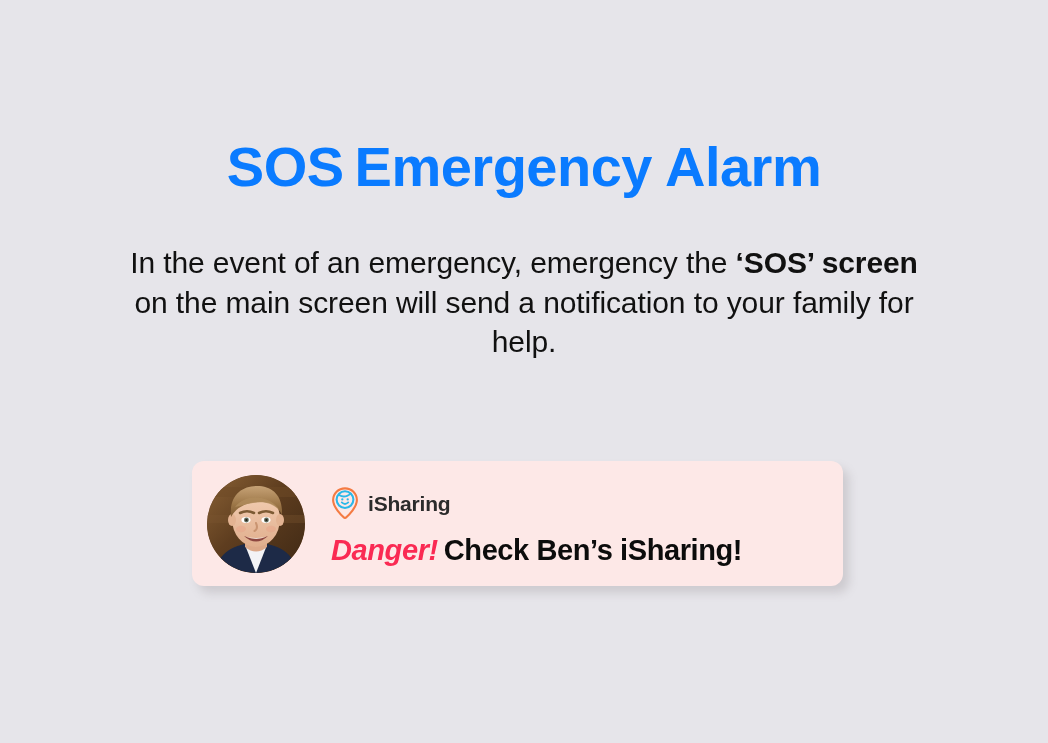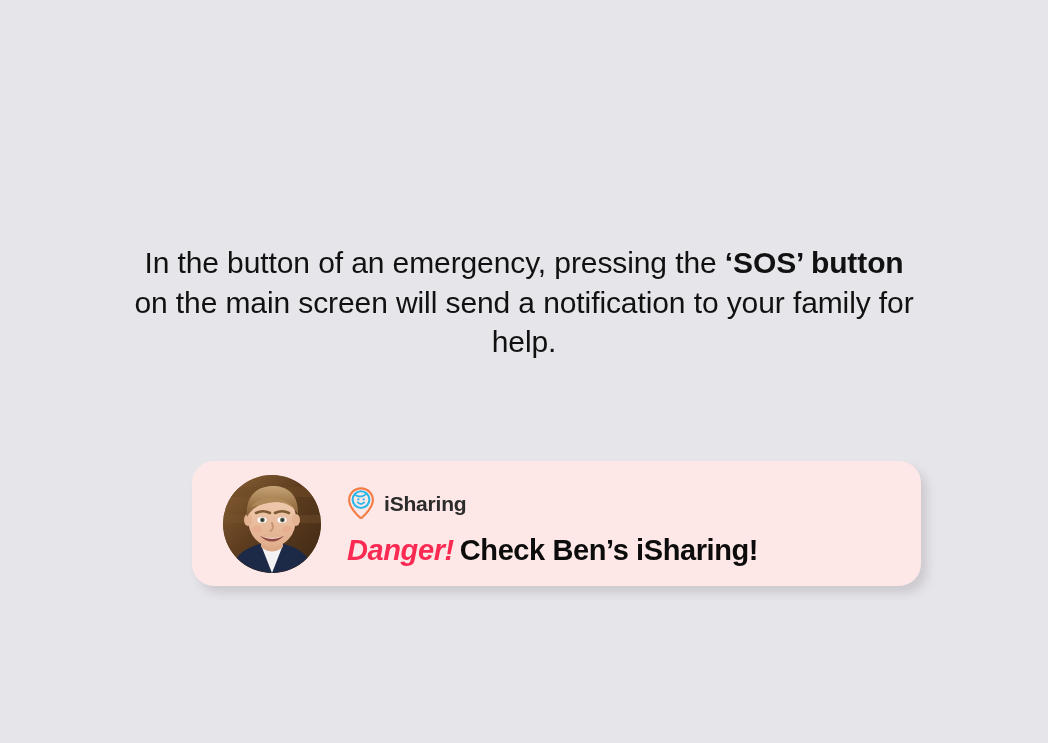--- a/index.html
+++ b/index.html
@@ -56,29 +56,29 @@
   }
   .body-copy b {
     font-weight: 700;
   }
 
   
   .notif-card {
     position: absolute;
     left: 192px;
     top: 461px;
-    width: 729px;
+    width: 651px;
     height: 125px;
     background: #fde8e7;
-    border-radius: 22px;
+    border-radius: 12px;
     box-shadow: 6px 7px 10px rgba(120, 110, 115, 0.22);
     display: flex;
     align-items: center;
     box-sizing: border-box;
-    padding-left: 31px;
+    padding-left: 15px;
   }
 
   .notif-avatar {
     width: 98px;
     height: 98px;
     border-radius: 50%;
     flex: 0 0 98px;
     overflow: hidden;
     position: relative;
     background: #6a4a2c;
@@ -132,22 +132,25 @@
     color: #fa2a53;
     margin-right: 6px;
     font-style: italic;
   }
 </style>
 </head>
 <body>
 
 <div class="page">
 
-
-  <p class="body-copy"><span>In the button of an emergency, pressing the </span><b>‘SOS’ button</b><span> on the main screen will send a notification to your family for help.</span></p>
+  <h1 class="headline">
+    <span class="sos-word">SOS</span><span>Emergency Alarm</span>
+  </h1>
+
+  <p class="body-copy"><span>In the event of an emergency, emergency the </span><b>‘SOS’ screen</b><span> on the main screen will send a notification to your family for help.</span></p>
 
   <div class="notif-card">
 
     <div class="notif-avatar">
       <svg viewBox="0 0 98 98" xmlns="http://www.w3.org/2000/svg" aria-hidden="true">
         <defs>
           <clipPath id="avatarClip">
               <circle cx="49" cy="49" r="49"></circle>
             </clipPath>
           <linearGradient id="bgWood" x1="0" y1="0" x2="1" y2="1">

